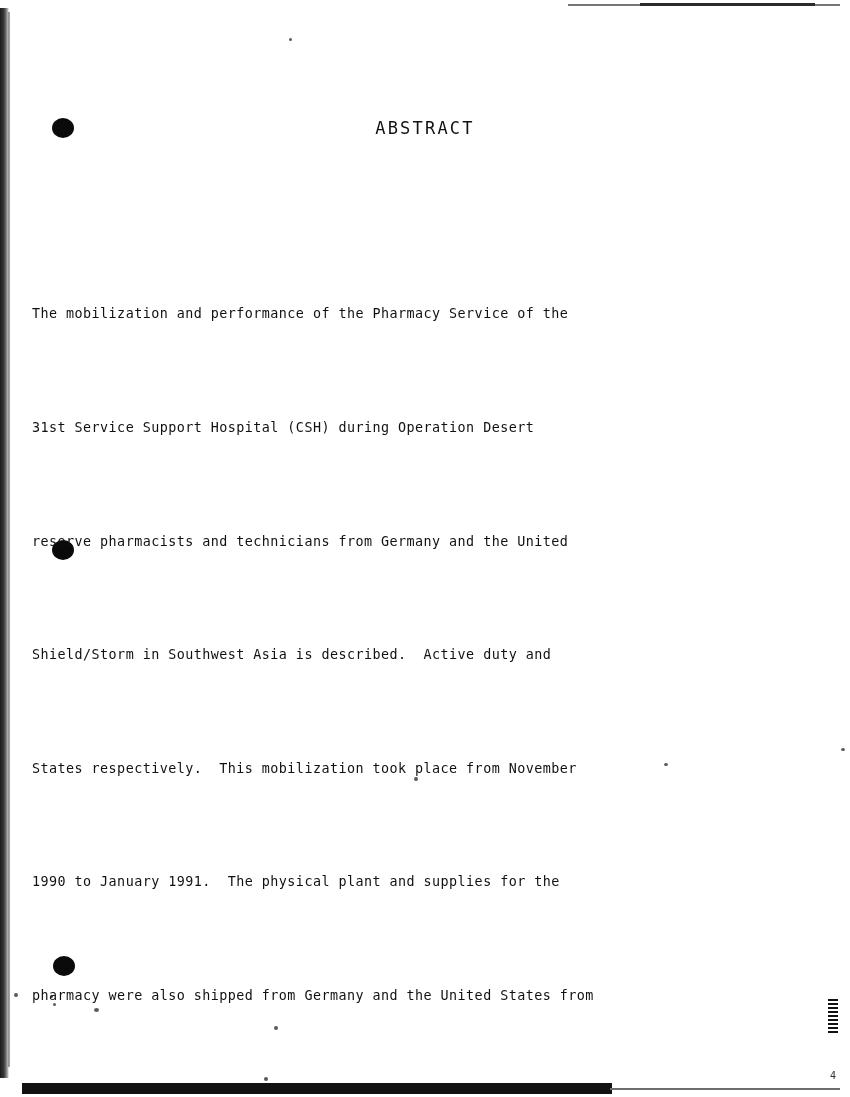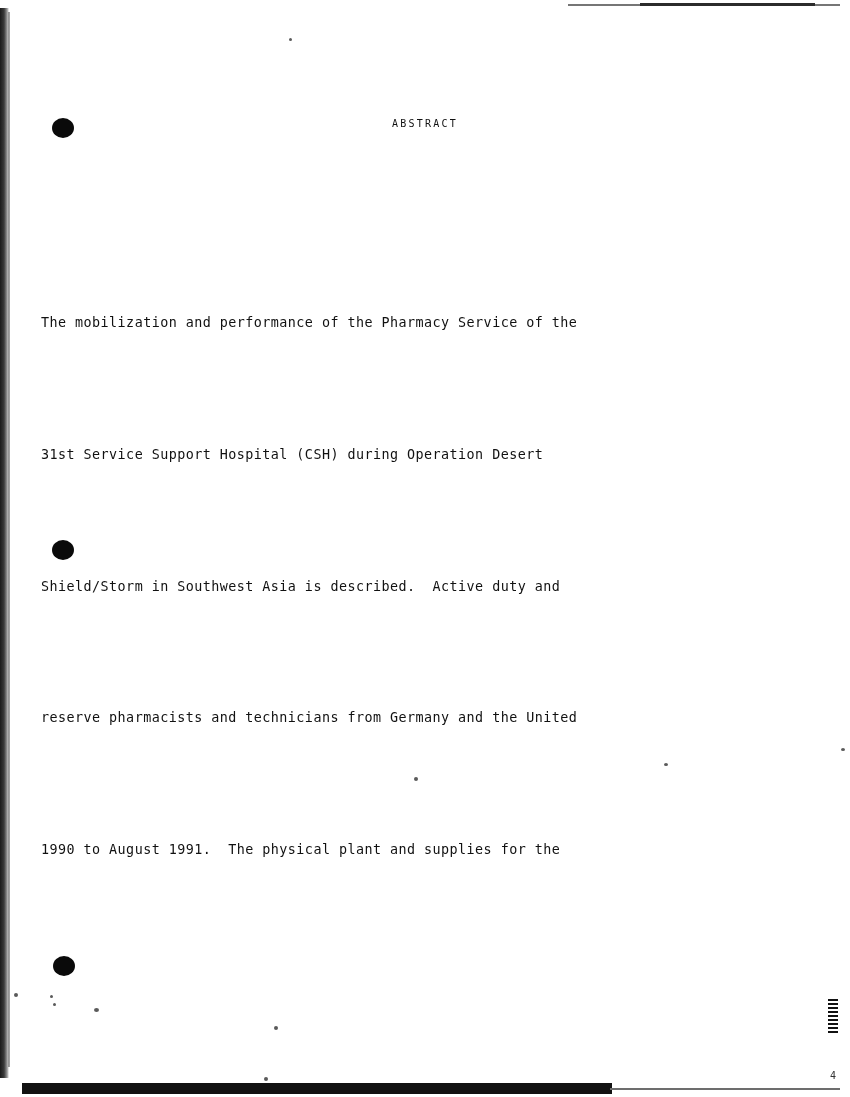--- a/index.html
+++ b/index.html
@@ -100,38 +100,38 @@
     color: #333;
     font-size: 10px;
   }
 
   .title {
     position: absolute;
     left: 0;
     right: 0;
     top: 118px;
     text-align: center;
-    font-size: 10px;
+    font-size: 17px;
     letter-spacing: 2.2px;
     font-family: "DejaVu Sans Mono", monospace;
   }
 
   .body-text {
     position: absolute;
     left: 28px;
     top: 222px;
     width: 672px;
     font-size: 13.4px;
     line-height: 35.2px;
     letter-spacing: .45px;
     white-space: pre-wrap;
     font-family: "DejaVu Sans Mono", monospace;
   }
   .body-text p {
-    margin: 13px;
+    margin: 4px;
     white-space: pre;
   }
 </style>
 </head>
 <body>
 
 <div class="page">
 
   <div class="edge-left"></div>
   <div class="edge-left-2"></div>
@@ -156,23 +156,25 @@
   <div class="speck" style="left:264px; top:1077px; width:4px; height:4px;"></div>
 
   <div class="side-mark"></div>
   <div class="side-mark-2">4</div>
 
   <div class="title">ABSTRACT</div>
 
   <div class="body-text">
     <p>The mobilization and performance of the Pharmacy Service of the</p>
     <p>31st Service Support Hospital (CSH) during Operation Desert</p>
+    <p>reserve pharmacists and technicians from Germany and the United</p>
     <p>Shield/Storm in Southwest Asia is described.  Active duty and</p>
-    <p>reserve pharmacists and technicians from Germany and the United</p>
-    <p>1990 to August 1991.  The physical plant and supplies for the</p>
+    <p>States respectively.  This mobilization took place from November</p>
+    <p>1990 to January 1991.  The physical plant and supplies for the</p>
+    <p>pharmacy were also shipped from Germany and the United States from</p>
     
     
     
     
     
     
     
     
     
     

